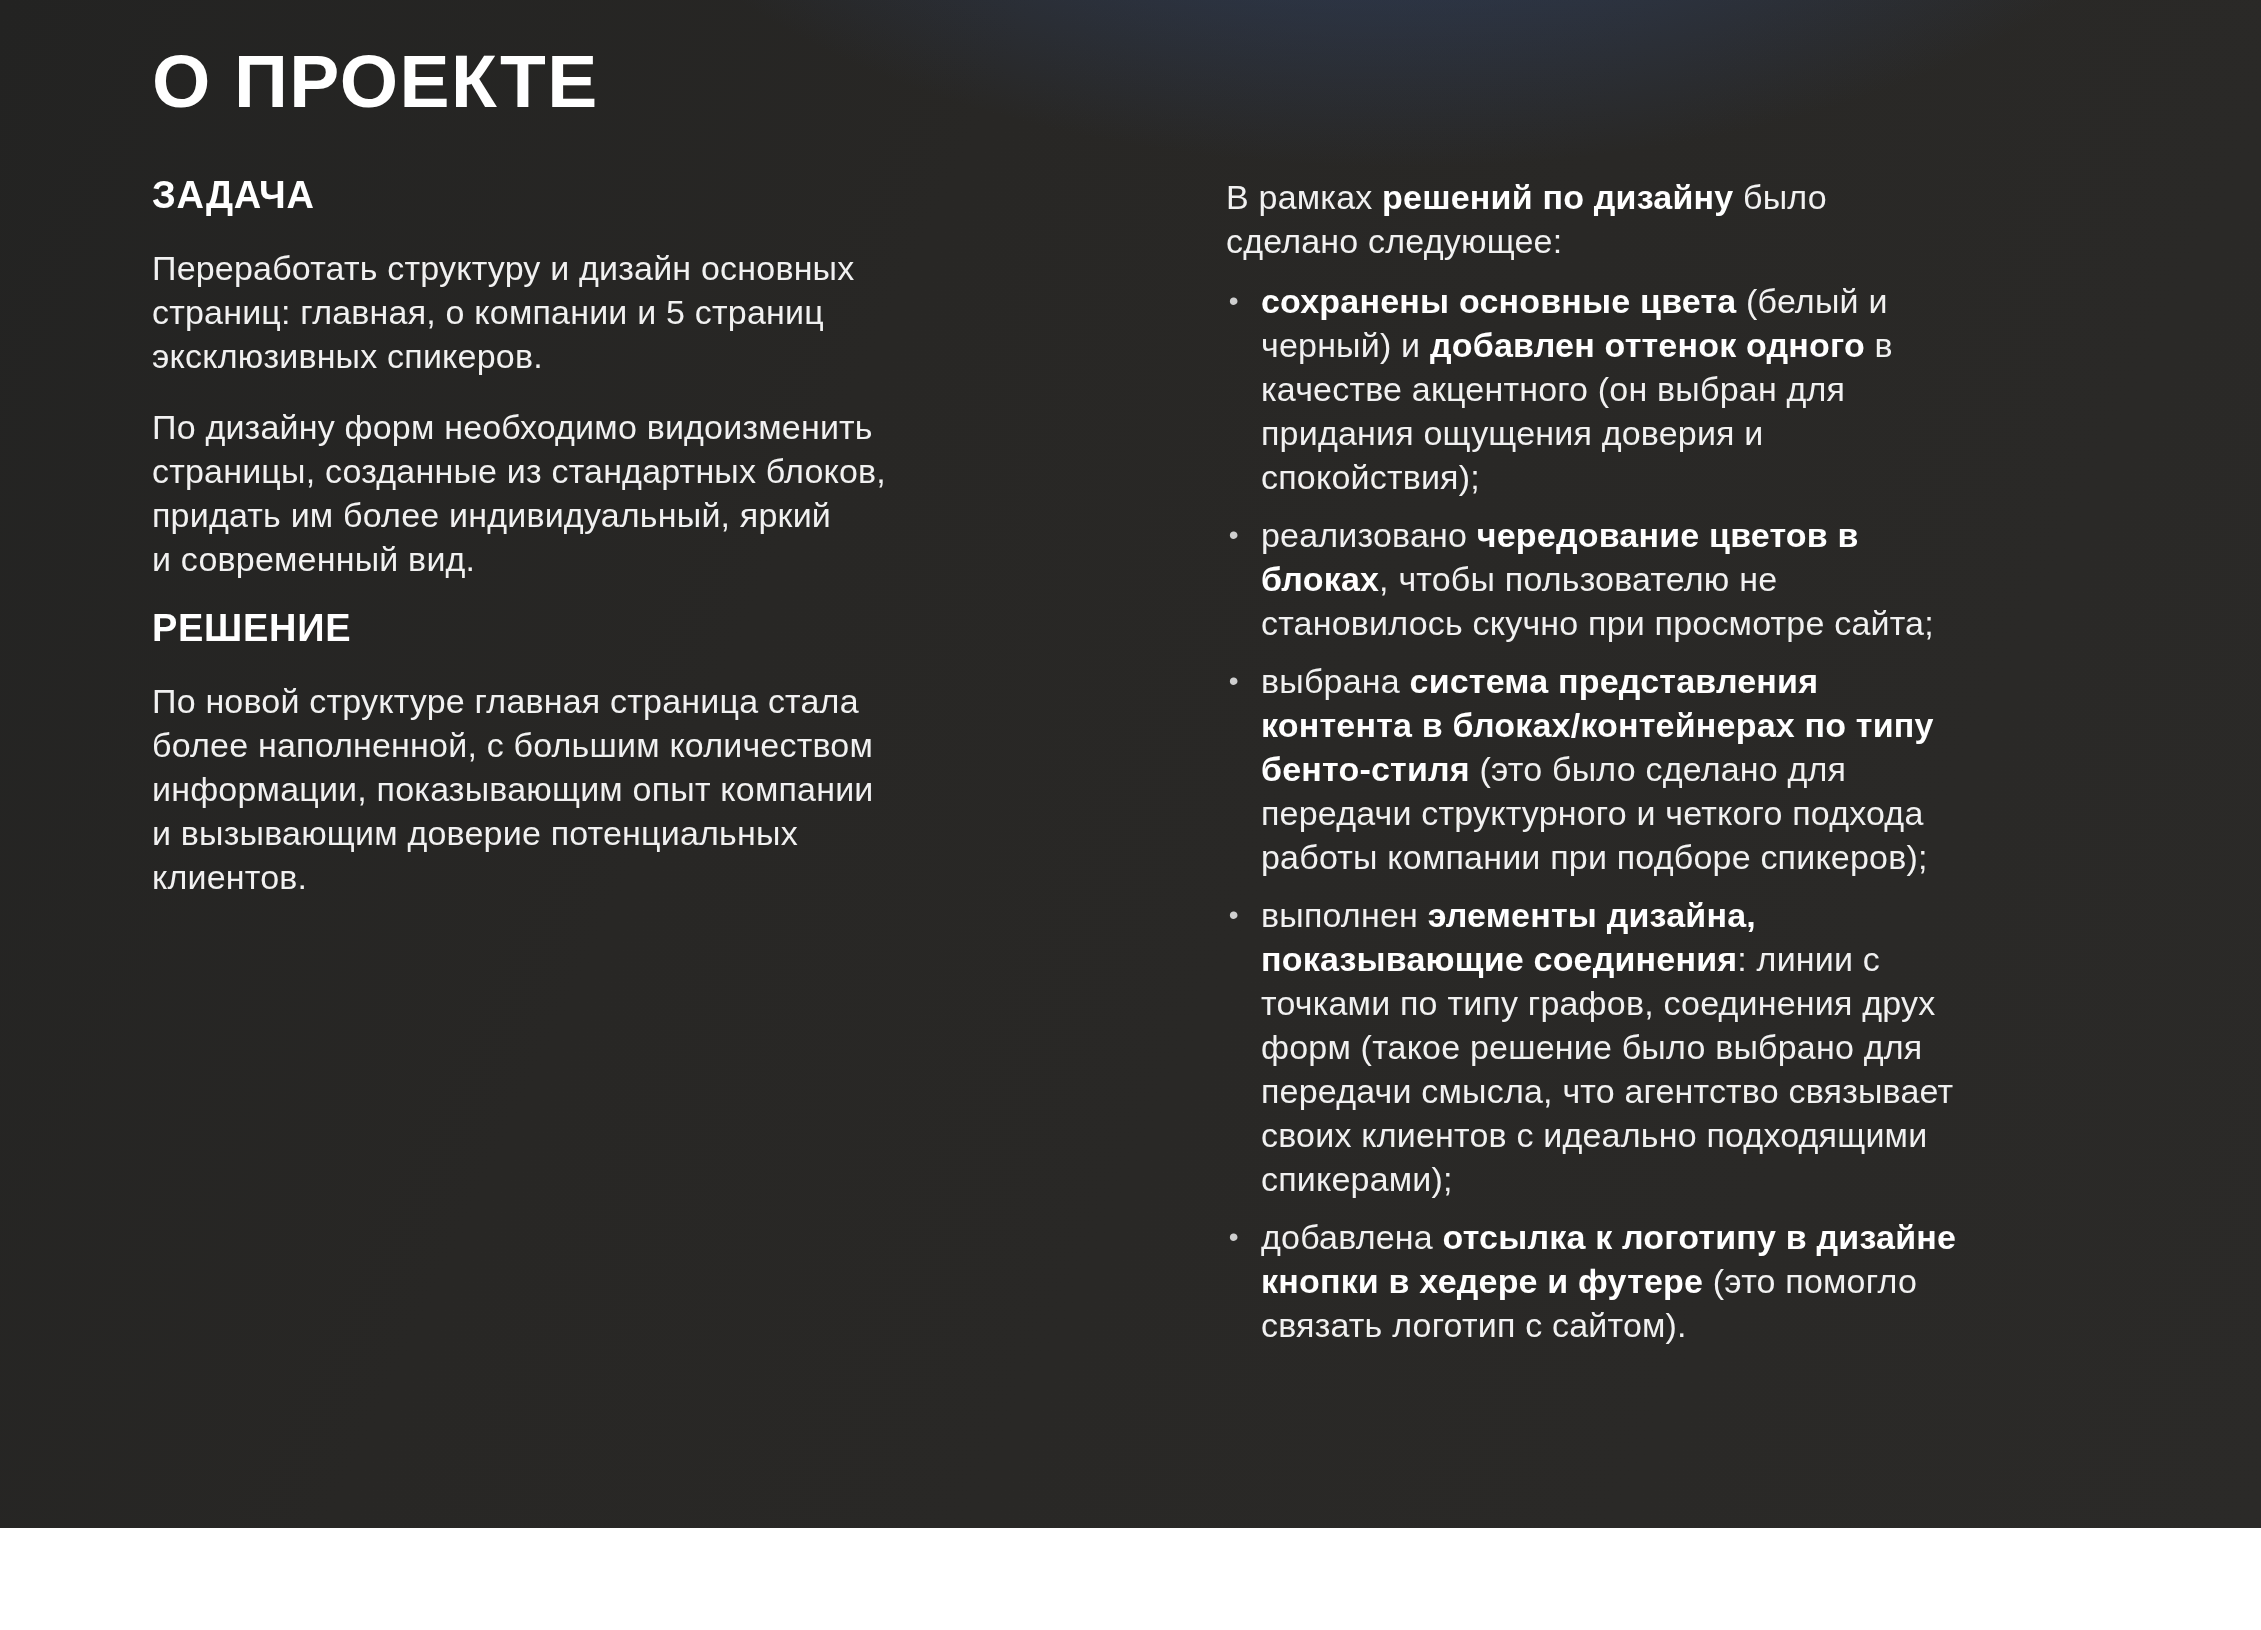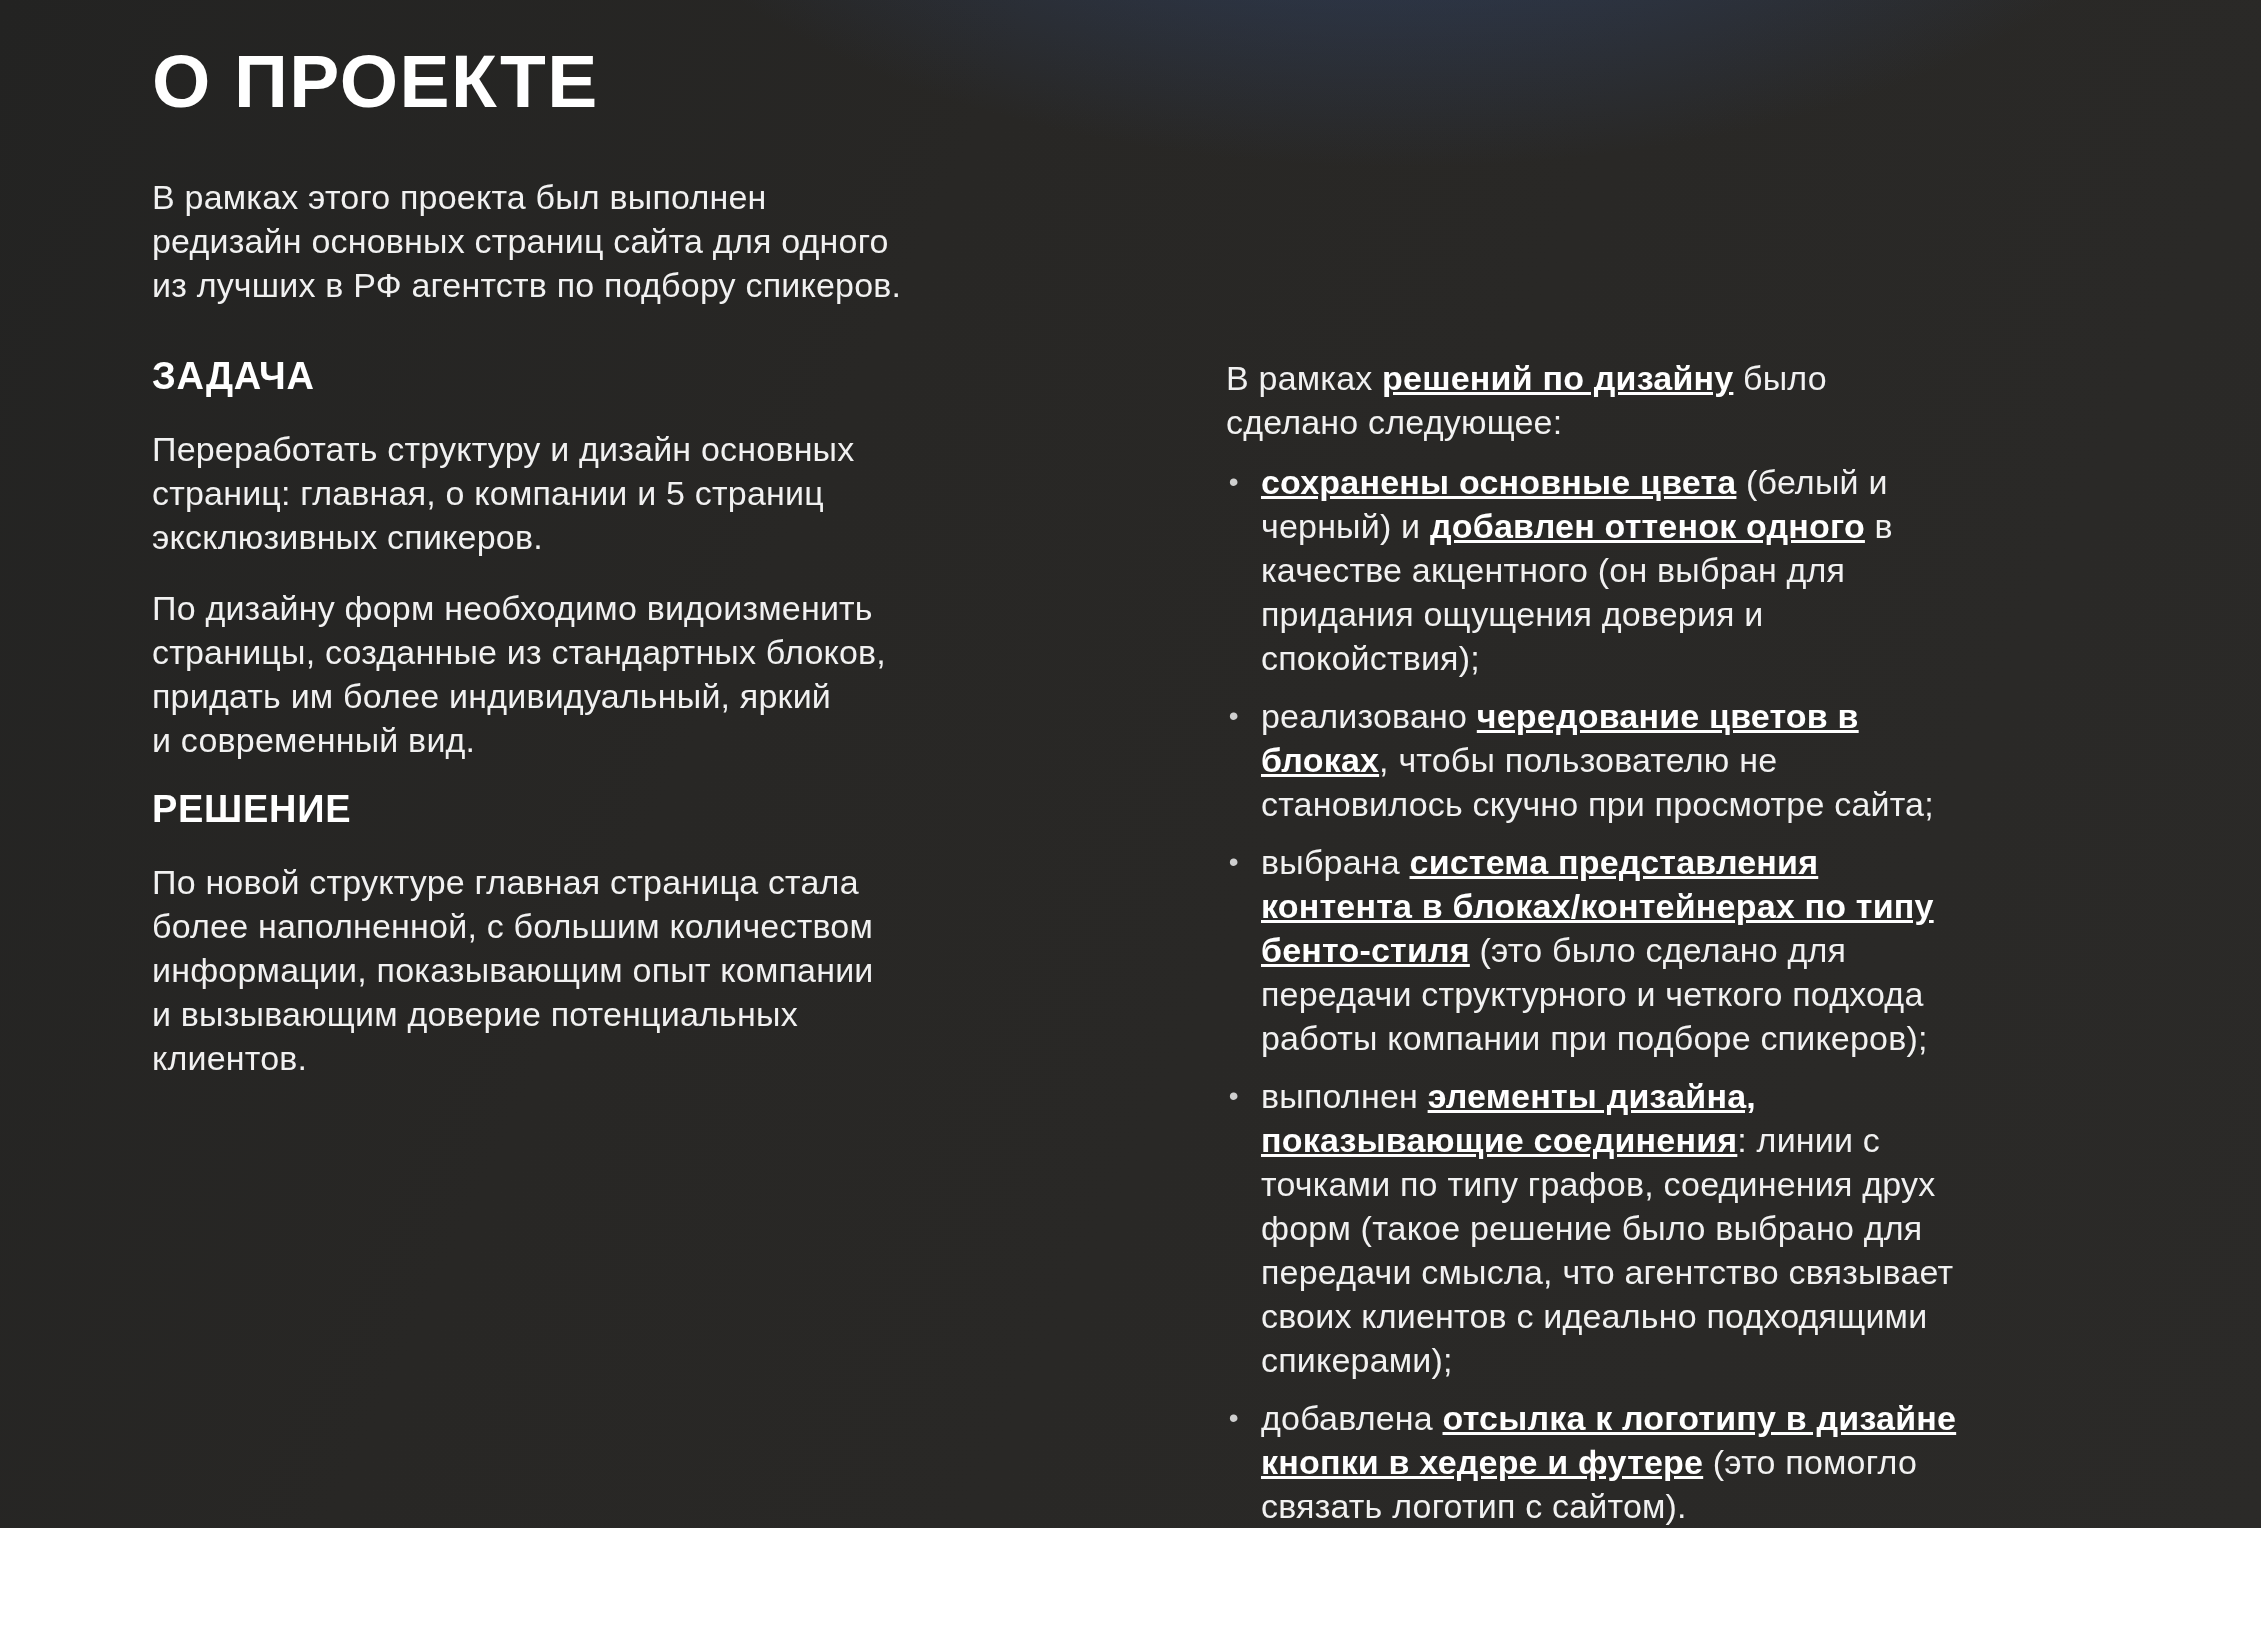--- a/index.html
+++ b/index.html
@@ -28,21 +28,21 @@
   }
   .body {
     margin: 0;
     font-size: 34px;
     line-height: 44px;
     letter-spacing: 0.2px;
     font-weight: 400;
     color: #f1f1f1;
     white-space: pre-line;
   }
-  .body b { font-weight: 700; color: #ffffff; text-decoration: underline; }
+  .body b { font-weight: 700; color: #ffffff; }
   .intro { margin-bottom: 49px; }
   .columns { display: flex; }
   .col-left { width: 897px; flex: none; }
   .col-right { width: 940px; flex: none; margin-left: 177px; }
   h2 {
     margin: 0 0 31px 0;
     font-size: 38px;
     line-height: 40px;
     font-weight: 700;
     letter-spacing: 0.7px;
@@ -70,23 +70,20 @@
     color: #cfcfcf;
   }
   .bullet-text { display: block; flex: 1 1 auto; }
 </style>
 </head>
 <body>
 
 <div class="slide">
   <h1>О ПРОЕКТЕ</h1>
 
-  <p class="body intro">В рамках этого проекта был выполнен
-редизайн основных страниц сайта для одного
-из лучших в РФ агентств по подбору спикеров.</p>
 
   <div class="columns">
 
     <div class="col-left">
       <h2>ЗАДАЧА</h2>
       <p class="body">Переработать структуру и дизайн основных
 страниц: главная, о компании и 5 страниц
 эксклюзивных спикеров.</p>
       <p class="body">По дизайну форм необходимо видоизменить
 страницы, созданные из стандартных блоков,

